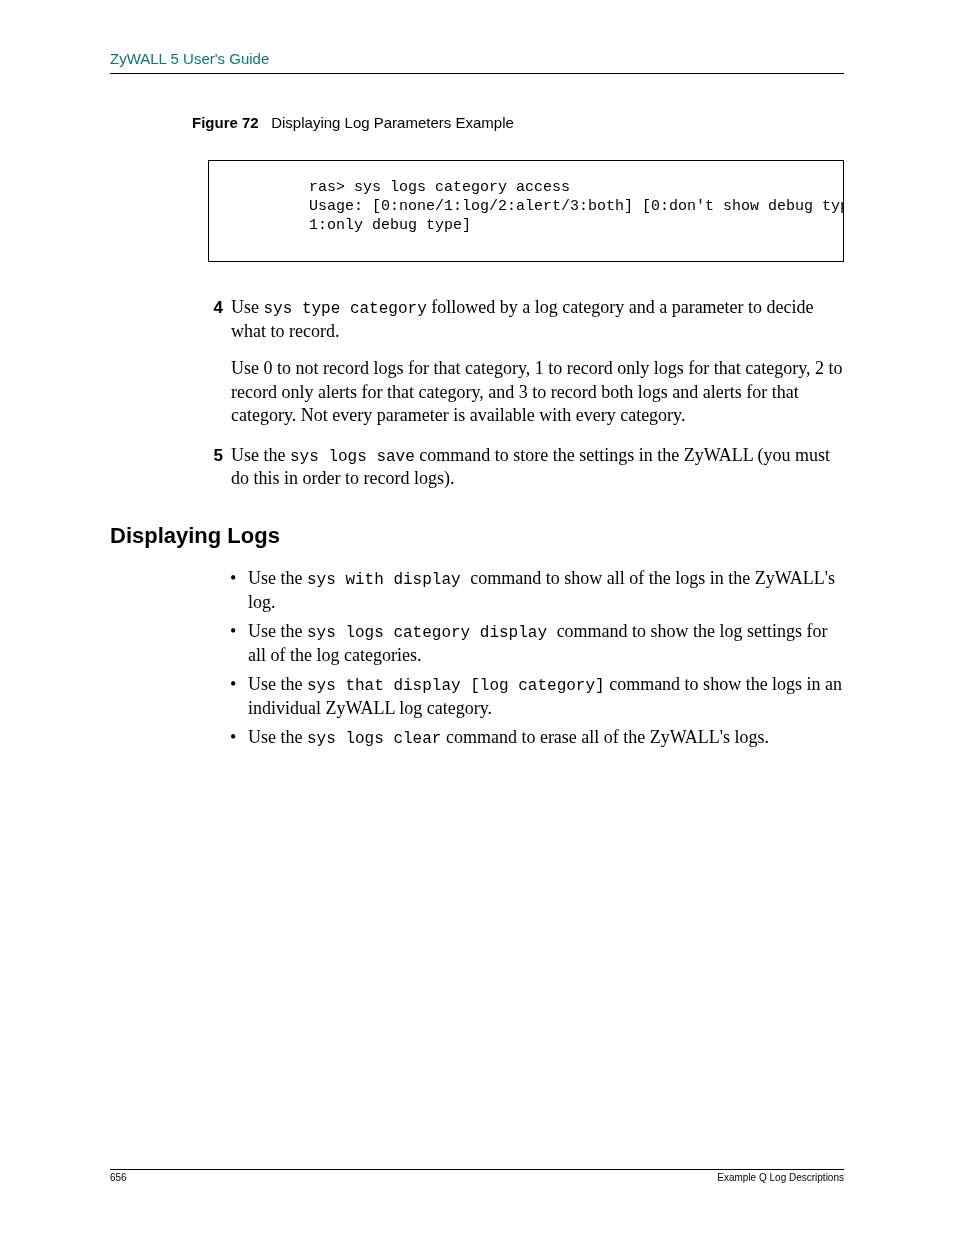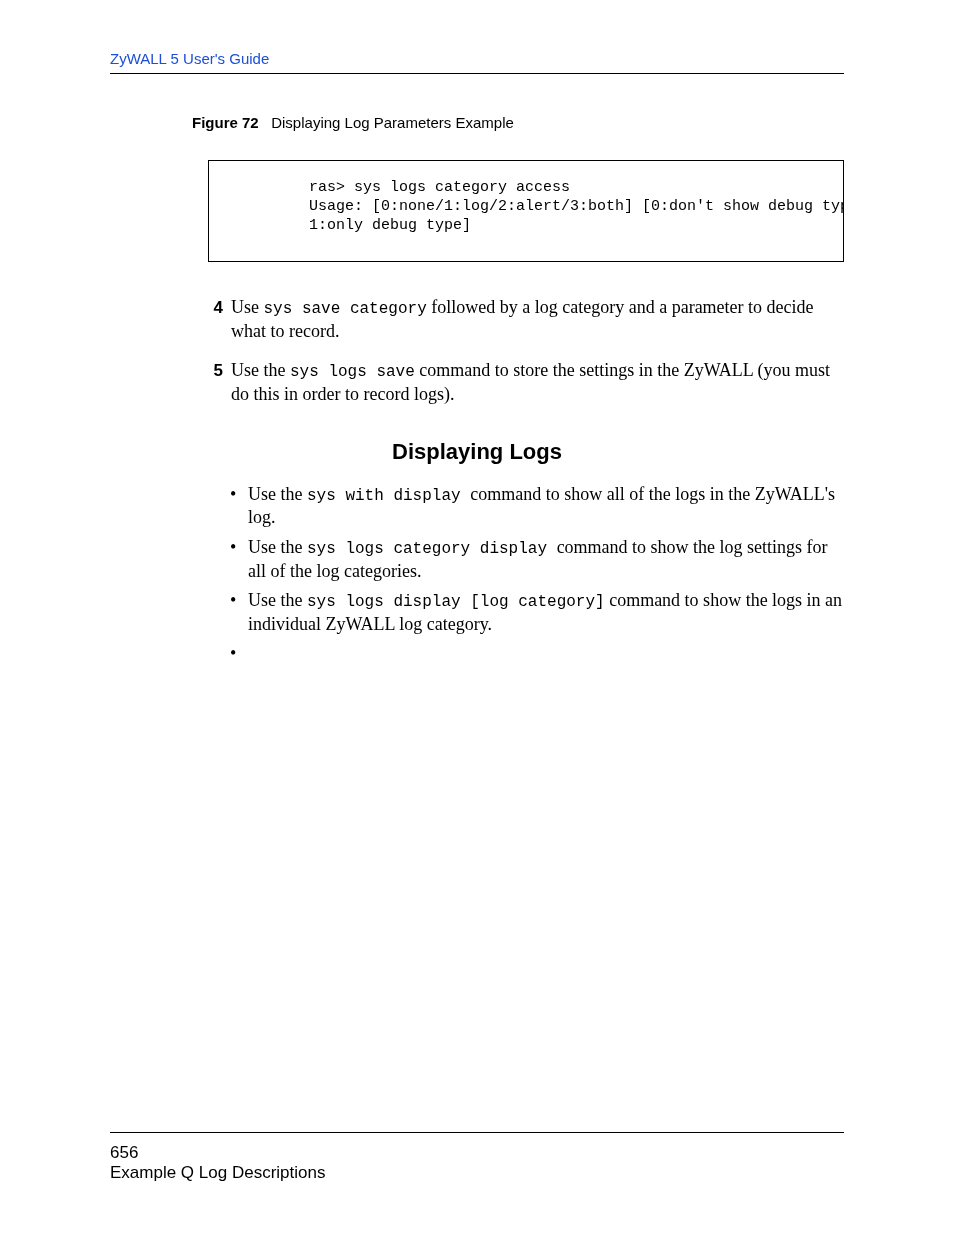--- a/index.html
+++ b/index.html
@@ -15,21 +15,21 @@
     .header {
       display: flex;
       justify-content: space-between;
       padding-bottom: 6px;
       border-bottom: 1.5px solid #000;
       margin-bottom: 40px;
     }
     .header-text {
       font-family: Arial, Helvetica, sans-serif;
       font-size: 15px;
-      color: #1d4ed8;
+      color: #0f766e;
     }
     .figure-caption {
       font-family: Arial, Helvetica, sans-serif;
       font-size: 15px;
       margin-left: 82px;
       margin-bottom: 29px;
     }
     .figure-caption .label {
       font-weight: bold;
     }
@@ -73,47 +73,45 @@
     .cont {
       margin-left: 23px;
       margin-top: 14px;
     }
     .heading {
       font-family: Arial, Helvetica, sans-serif;
       font-weight: bold;
       font-size: 22px;
       margin-top: 32px;
       margin-bottom: 18px;
-      text-align: center;
     }
     .bullets {
       margin-left: 120px;
     }
     .bullet {
       display: flex;
       gap: 10px;
       margin-bottom: 6px;
     }
     .bullet .dot {
       min-width: 8px;
       font-size: 18px;
       line-height: 1.3;
     }
     .footer {
       position: absolute;
       left: 110px;
       right: 110px;
       bottom: 52px;
       border-top: 1.5px solid #000;
-      padding-top: 10px;
+      padding-top: 2px;
       display: flex;
       justify-content: space-between;
       font-family: Arial, Helvetica, sans-serif;
-      font-size: 17px;
-      flex-direction: column;
+      font-size: 10px;
     }
   </style>
 </head>
 <body>
 
 <div class="header">
   <span class="header-text">ZyWALL 5 User's Guide</span>
 </div>
 
 <div class="figure-caption">
@@ -121,21 +119,22 @@
 </div>
 
 <div class="code-box"><span>ras&gt; sys logs category access</span>
 <span>Usage: [0:none/1:log/2:alert/3:both] [0:don't show debug type/</span>
 <span>1:only debug type]</span></div>
 
 <div class="numbered">
   <div class="item">
     <div class="num">4</div>
     <div class="body-text">
-      <span>Use </span><span class="mono">sys save category</span><span> followed by a log category and a parameter to decide what to record.</span>
+      <span>Use </span><span class="mono">sys type category</span><span> followed by a log category and a parameter to decide what to record.</span>
+      <div class="cont" style="margin-left:0;">Use 0 to not record logs for that category, 1 to record only logs for that category, 2 to record only alerts for that category, and 3 to record both logs and alerts for that category. Not every parameter is available with every category.</div>
     </div>
   </div>
   <div class="item">
     <div class="num">5</div>
     <div class="body-text">
       <span>Use the </span><span class="mono">sys logs save</span><span> command to store the settings in the ZyWALL (you must do this in order to record logs).</span>
     </div>
   </div>
 </div>
 
@@ -145,23 +144,24 @@
   <div class="bullet">
     <span class="dot">•</span>
     <span class="body-text"><span>Use the </span><span class="mono">sys with display </span><span>command to show all of the logs in the ZyWALL's log.</span></span>
   </div>
   <div class="bullet">
     <span class="dot">•</span>
     <span class="body-text"><span>Use the </span><span class="mono">sys logs category display </span><span>command to show the log settings for all of the log categories.</span></span>
   </div>
   <div class="bullet">
     <span class="dot">•</span>
-    <span class="body-text"><span>Use the </span><span class="mono">sys logs display [log category]</span><span> command to show the logs in an individual ZyWALL log category.</span></span>
+    <span class="body-text"><span>Use the </span><span class="mono">sys that display [log category]</span><span> command to show the logs in an individual ZyWALL log category.</span></span>
   </div>
   <div class="bullet">
     <span class="dot">•</span>
+    <span class="body-text"><span>Use the </span><span class="mono">sys logs clear</span><span> command to erase all of the ZyWALL's logs.</span></span>
   </div>
 </div>
 
 <div class="footer">
   <span>656</span>
   <span>Example Q Log Descriptions</span>
 </div>
 
 </body></html>

